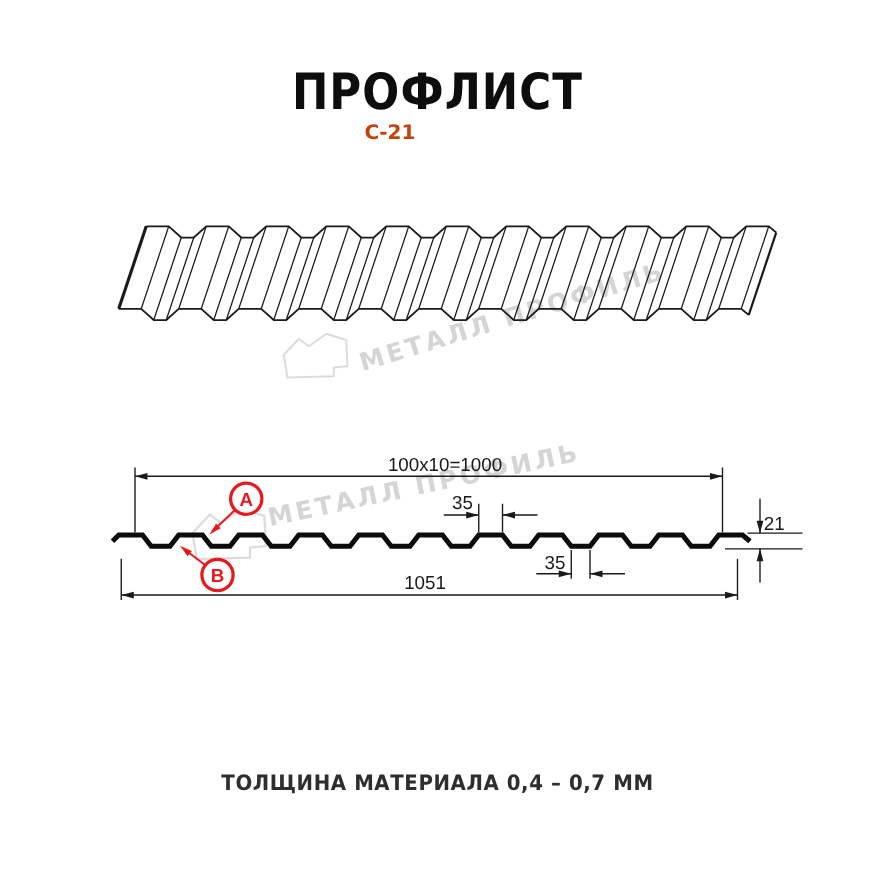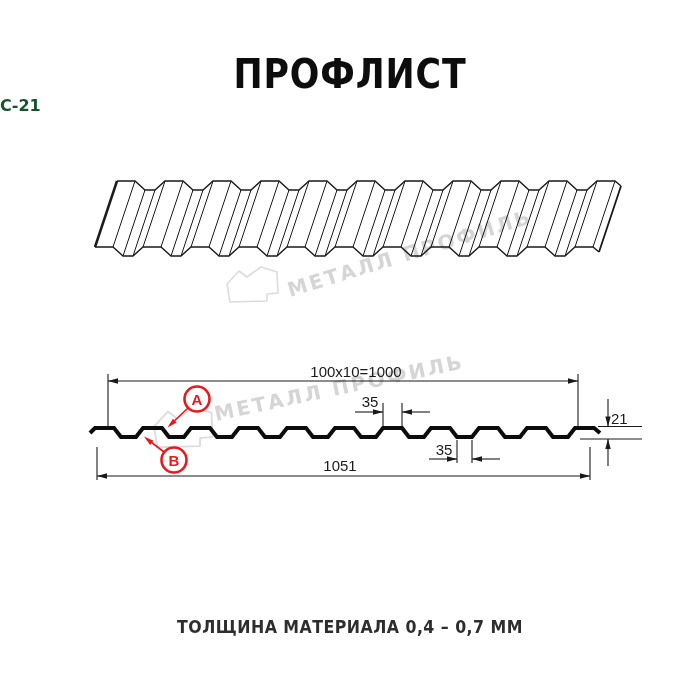--- a/index.html
+++ b/index.html
@@ -7,22 +7,22 @@
     width:700px;height:700px;position:relative;overflow:hidden;
     background:#ffffff;font-family:"DejaVu Sans","Liberation Sans",sans-serif;
   }
   .layer{position:absolute;left:0;top:0;}
   .title{
     position:absolute;top:54px;left:0;width:700px;text-align:center;
     font-size:40px;font-weight:bold;color:#0d0d0d;line-height:1.0;
     transform:scaleX(.87);transform-origin:350px 50%;letter-spacing:1px;
   }
   .subtitle{
-    position:absolute;top:98px;left:0;width:624px;
-    font-size:16px;font-weight:bold;color:#14532d;line-height:1.0;
+    position:absolute;top:98px;left:0;width:624px;text-align:center;
+    font-size:16px;font-weight:bold;color:#c2410c;line-height:1.0;
   }
   .footer{
     position:absolute;top:617px;left:0;width:700px;text-align:center;
     font-size:17px;font-weight:bold;color:#2e2e2e;line-height:1.2;
     transform:scaleX(.93);transform-origin:350px 50%;letter-spacing:.5px;
   }
   .dim-text{font-family:"Liberation Sans","DejaVu Sans",sans-serif;font-size:15px;fill:#1a1a1a;}
   .badge-text{font-family:"Liberation Sans","DejaVu Sans",sans-serif;font-size:15px;font-weight:bold;fill:#e8191d;}
   .wm-text{font-family:"DejaVu Sans",sans-serif;font-size:20px;font-weight:bold;fill:#d5d5d5;letter-spacing:2.5px;}
   .wm-logo{fill:none;stroke:#dcdcdc;stroke-width:1.6;stroke-linejoin:round;}

